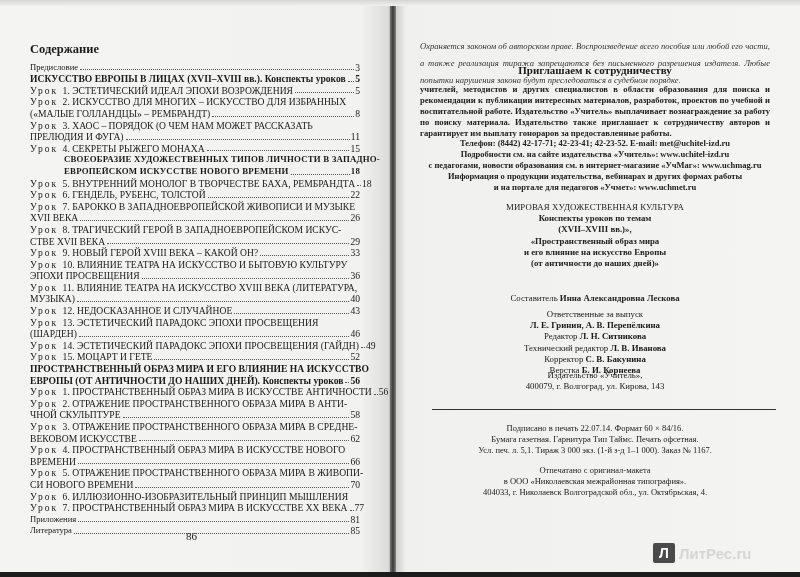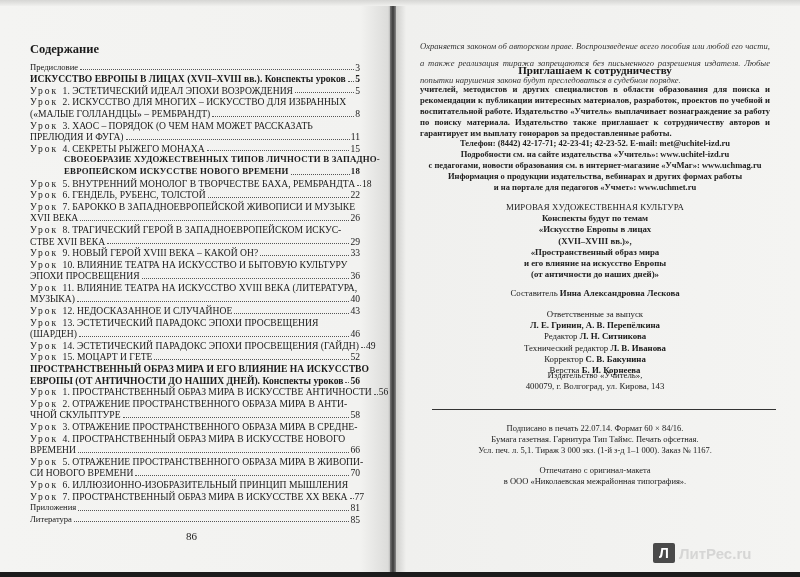--- a/index.html
+++ b/index.html
@@ -25,21 +25,21 @@
   .page-num { position:absolute; left:186px; top:530px; font-size:11px; }
 
   .rt { position:absolute; left:420px; width:350px; text-align:center; }
   .copyright { top:38px; font-style:italic; font-size:8.6px; line-height:17px; text-align:justify; color:#333; }
   .invite-title { top:64px; font-weight:bold; font-size:11px; }
   .invite-body { top:84px; font-size:8.6px; line-height:11px; font-weight:bold; text-align:justify; color:#222; }
   .contacts { top:138px; font-size:8.5px; line-height:11px; font-weight:bold; color:#222; }
   .book { top:202px; font-size:8.8px; line-height:11.2px; color:#222; }
   .book .t1 { font-weight:normal; letter-spacing:0.1px; }
   .book .b { font-weight:bold; }
-  .compiler { margin-top:8px; }
+  .compiler { margin-top:24px; }
   .staff { top:309px; font-size:8.8px; line-height:11.2px; }
   .staff .b { font-weight:bold; }
   .publisher { top:370px; font-size:8.8px; line-height:11.2px; }
   .rule { position:absolute; left:432px; top:409px; width:344px; height:1px; background:#333; }
   .print { top:423px; font-size:8.5px; line-height:11px; }
   .printer { top:465px; font-size:8.5px; line-height:11px; }
 
   .watermark { position:absolute; left:653px; top:543px; display:flex; align-items:center; gap:4px; }
   .wm-logo { width:22px; height:20px; background:#4a4a4a; border-radius:2px; color:#fff; font-weight:bold; font-size:14px; text-align:center; line-height:20px; font-family:"Liberation Sans", sans-serif; }
   .wm-text { font-family:"Liberation Sans", sans-serif; font-weight:bold; font-size:15px; color:rgba(190,190,190,0.55); }
@@ -228,20 +228,25 @@
         </div>
         <div class="line">
           <span class="txt">ЧНОЙ СКУЛЬПТУРЕ</span>
           <span class="dots"></span>
           <span class="pg">58</span>
         </div>
       </div>
       <div class="toc-row">
         <div class="line">
           <span class="txt"><span class="urok">Урок </span>3. ОТРАЖЕНИЕ ПРОСТРАНСТВЕННОГО ОБРАЗА МИРА В СРЕДНЕ-</span>
+        </div>
+        <div class="line">
+          <span class="txt">ВЕКОВОМ ИСКУССТВЕ</span>
+          <span class="dots"></span>
+          <span class="pg">62</span>
         </div>
       </div>
       <div class="toc-row">
         <div class="line">
           <span class="txt"><span class="urok">Урок </span>4. ПРОСТРАНСТВЕННЫЙ ОБРАЗ МИРА В ИСКУССТВЕ НОВОГО</span>
         </div>
         <div class="line">
           <span class="txt">ВРЕМЕНИ</span>
           <span class="dots"></span>
           <span class="pg">66</span>
@@ -293,22 +298,21 @@
 <div class="rt contacts">
   <div>Телефон: (8442) 42-17-71; 42-23-41; 42-23-52. E-mail: met@uchitel-izd.ru</div>
   <div>Подробности см. на сайте издательства «Учитель»: www.uchitel-izd.ru</div>
   <div>с педагогами, новости образования см. в интернет-магазине «УчМаг»: www.uchmag.ru</div>
   <div>Информация о продукции издательства, вебинарах и других формах работы</div>
   <div>и на портале для педагогов «Учмет»: www.uchmet.ru</div>
 </div>
 
 <div class="rt book">
   <div class="t1">МИРОВАЯ ХУДОЖЕСТВЕННАЯ КУЛЬТУРА</div>
-  <div class="b">Конспекты будут по темам</div>
-  <div class="b">«Искусство Европы в лицах</div>
+  <div class="b">Конспекты уроков по темам</div>
   <div class="b">(XVII–XVIII вв.)»,</div>
   <div class="b">«Пространственный образ мира</div>
   <div class="b">и его влияние на искусство Европы</div>
   <div class="b">(от античности до наших дней)»</div>
   <div class="compiler">
     <span>Составитель</span>
     <span class="b">Инна Александровна Лескова</span>
   </div>
 </div>
 
@@ -330,20 +334,21 @@
 
 <div class="rt print">
   <div>Подписано в печать 22.07.14. Формат 60 × 84/16.</div>
   <div>Бумага газетная. Гарнитура Тип Таймс. Печать офсетная.</div>
   <div>Усл. печ. л. 5,1. Тираж 3 000 экз. (1-й з-д 1–1 000). Заказ № 1167.</div>
 </div>
 
 <div class="rt printer">
   <div>Отпечатано с оригинал-макета</div>
   <div>в ООО «Николаевская межрайонная типография».</div>
+  <div>404033, г. Николаевск Волгоградской обл., ул. Октябрьская, 4.</div>
 </div>
 
 <div class="watermark">
   <div class="wm-logo">Л</div>
   <div class="wm-text">ЛитРес.ru</div>
 </div>
 
 <div class="bottombar"></div>
 
 </body></html>

